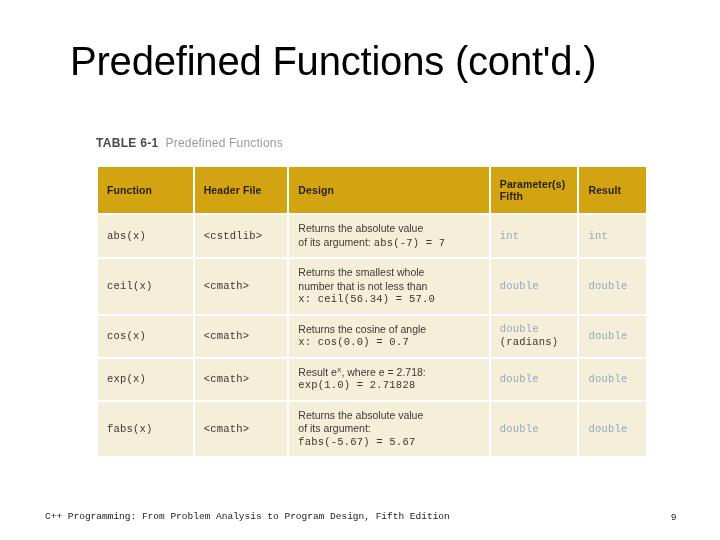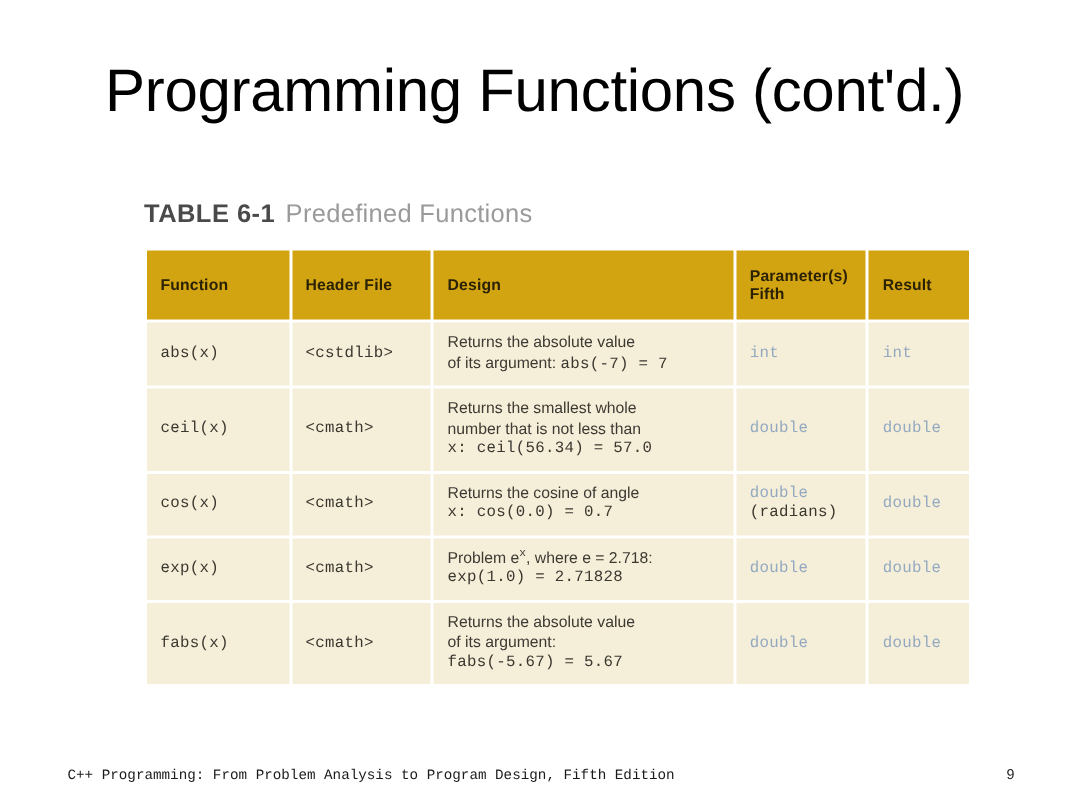--- a/index.html
+++ b/index.html
@@ -26,21 +26,21 @@
     font-weight: normal;
     letter-spacing: -0.2px;
     white-space: nowrap;
   }
 
   
   .table-caption {
     position: absolute;
     left: 96px;
     top: 136px;
-    font-size: 17px;
+    font-size: 12px;
     line-height: 14px;
     white-space: nowrap;
   }
   .table-caption .cap-label {
     font-weight: bold;
     color: #4a4a4a;
     letter-spacing: 0.3px;
   }
   .table-caption .cap-title {
     color: #9a9a9a;
@@ -130,21 +130,21 @@
     position: absolute;
     left: 671px;
     top: 511px;
     font-size: 9.5px;
     color: #1a1a1a;
   }
 </style>
 </head>
 <body>
 
-<div class="slide-title">Programming Functions (cont'd.)</div>
+<div class="slide-title">Predefined Functions (cont'd.)</div>
 
 <div class="table-caption">
   <span class="cap-label">TABLE 6-1</span><span class="cap-title">Predefined Functions</span>
 </div>
 
 <table class="fn-table">
   <colgroup>
     <col class="col-fn">
       <col class="col-hdr">
       <col class="col-purp">
@@ -199,21 +199,21 @@
         <span class="mono-blue purpose-line">double</span>
         <span class="mono purpose-line">(radians)</span>
       </td>
       <td><span class="mono-blue">double</span></td>
     </tr>
 
     <tr>
       <td><span class="mono">exp(x)</span></td>
       <td><span class="mono">&lt;cmath&gt;</span></td>
       <td class="purpose-text">
-        <span class="purpose-line"><span>Problem e</span><span class="sup">x</span><span>, where e = 2.718:</span></span>
+        <span class="purpose-line"><span>Result e</span><span class="sup">x</span><span>, where e = 2.718:</span></span>
         <span class="purpose-line mono">exp(1.0) = 2.71828</span>
       </td>
       <td><span class="mono-blue">double</span></td>
       <td><span class="mono-blue">double</span></td>
     </tr>
 
     <tr>
       <td><span class="mono">fabs(x)</span></td>
       <td><span class="mono">&lt;cmath&gt;</span></td>
       <td class="purpose-text">

